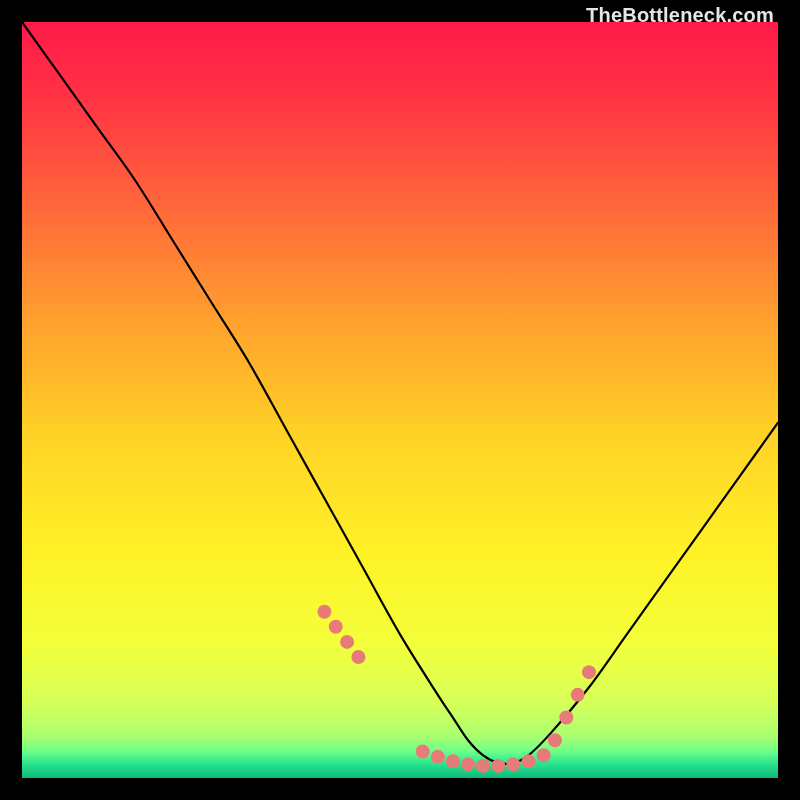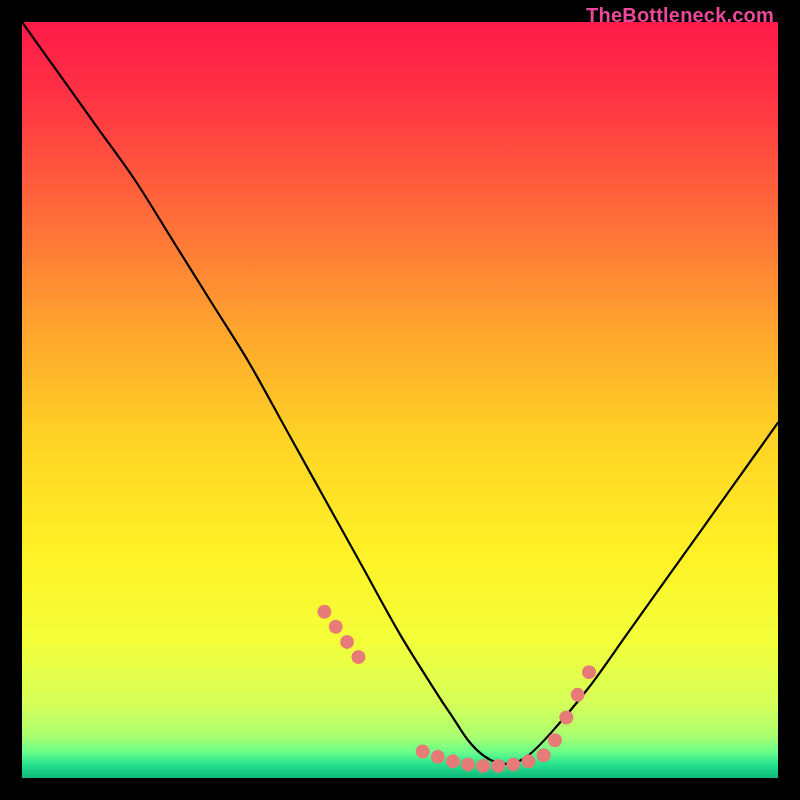--- a/index.html
+++ b/index.html
@@ -25,21 +25,21 @@
     top: 0;
     width: 756px;
     height: 756px;
   }
   .watermark {
     position: absolute;
     top: 4px;
     right: 26px;
     font-size: 20px;
     font-weight: 600;
-    color: #ec4899;
+    color: #e5e5e5;
     letter-spacing: 0.2px;
   }
 </style>
 </head>
 <body>
 
 <div class="frame">
   <svg class="plot" viewBox="0 0 756 756" preserveAspectRatio="none">
     <defs>
       <linearGradient id="bg-grad" x1="0" y1="0" x2="0" y2="1">

